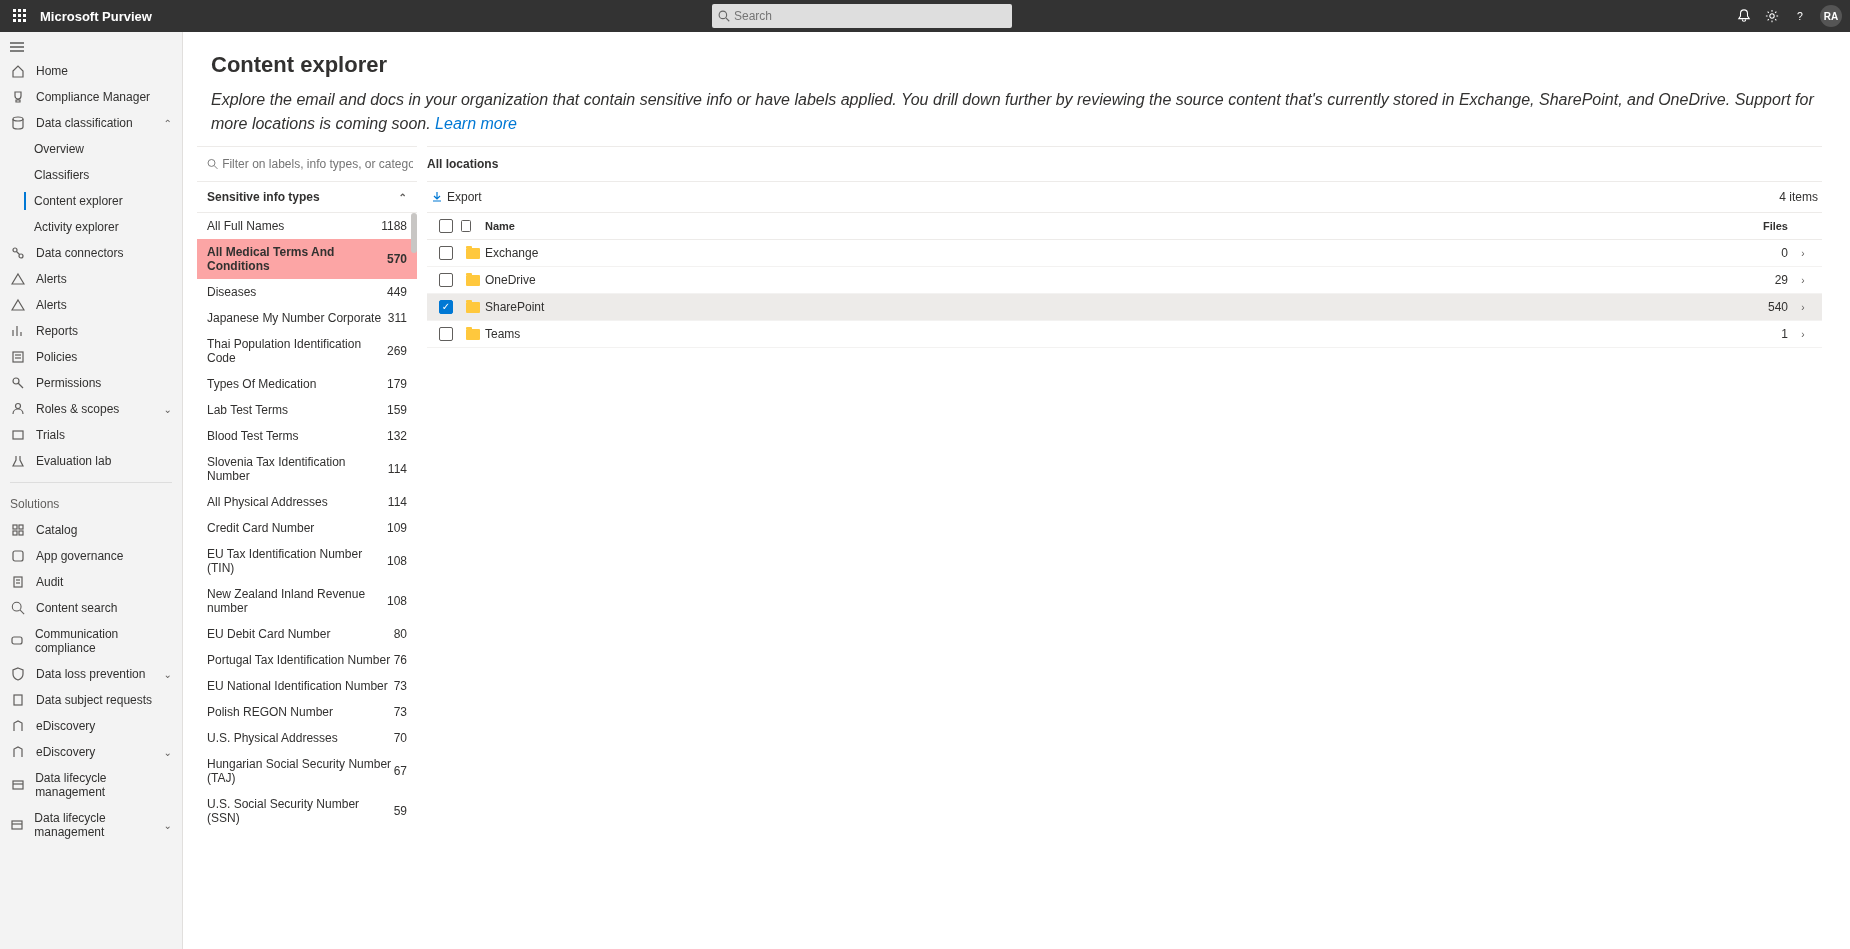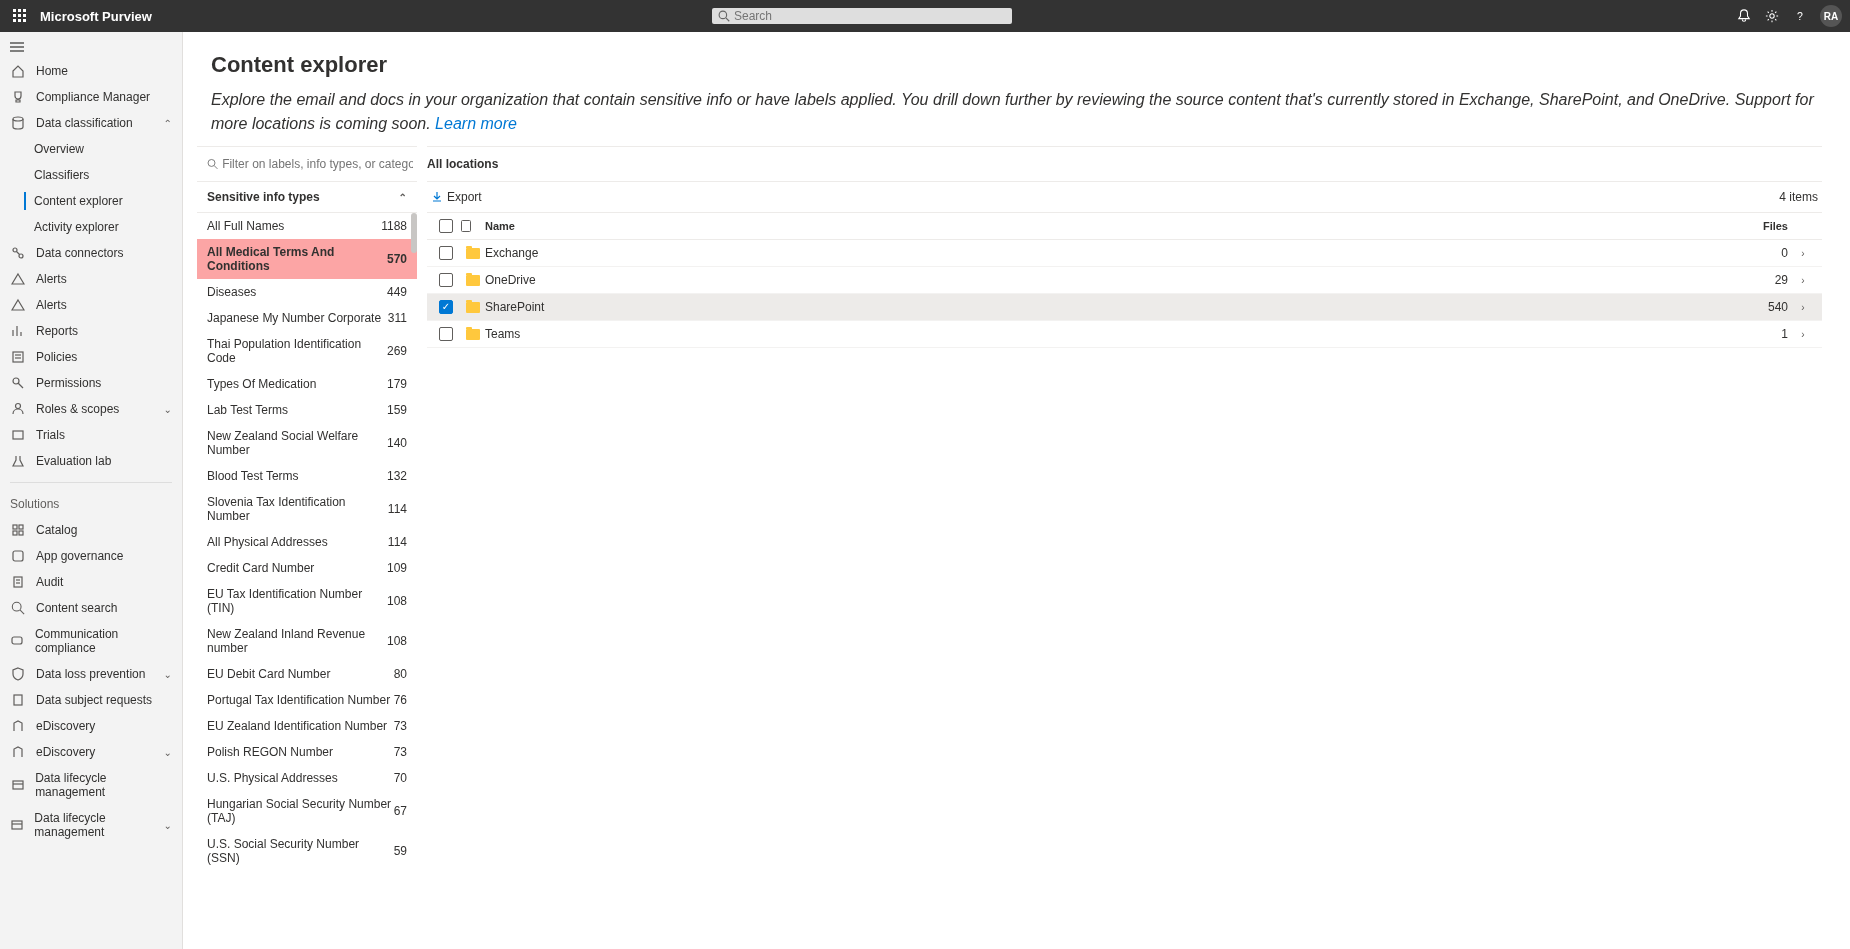--- a/index.html
+++ b/index.html
@@ -3,21 +3,21 @@
 <meta charset="utf-8">
 <style>
 * { box-sizing: border-box; margin: 0; padding: 0; font-family: "Segoe UI", Tahoma, sans-serif; }
 html, body { height: 100%; background: #ffffff; color: #323130; }
 
 
 .top-header { height: 32px; background: #333333; color: #fff; display: flex; align-items: center; padding: 0 8px; font-size: 12px; }
 .top-header .waffle { width: 24px; height: 24px; display: flex; align-items: center; justify-content: center; cursor: pointer; }
 .top-header .brand { margin-left: 8px; font-weight: 600; font-size: 13px; }
 .top-header .search-wrap { flex: 0 0 auto; margin-left: 560px; }
-.top-header .search-box { width: 300px; height: 16px; background: #dedede; border: none; border-radius: 2px; display: flex; align-items: center; padding: 0 6px; }
+.top-header .search-box { width: 300px; height: 24px; background: #dedede; border: none; border-radius: 2px; display: flex; align-items: center; padding: 0 6px; }
 .top-header .search-box svg { flex-shrink: 0; }
 .top-header .search-box input { border: none; background: transparent; outline: none; font-size: 12px; margin-left: 4px; color: #555; width: 100%; }
 .top-header .spacer { flex: 1; }
 .top-header .icon-btn { width: 28px; height: 28px; display: flex; align-items: center; justify-content: center; cursor: pointer; }
 .top-header .avatar { width: 22px; height: 22px; border-radius: 50%; background: #555; color: #fff; font-size: 10px; display: flex; align-items: center; justify-content: center; margin-left: 6px; font-weight: 600; }
 
 
 .body-wrap { display: flex; height: calc(100% - 32px); }
 
 
@@ -410,24 +410,20 @@
             </div>
             <div class="filter-item">
               <span>Types Of Medication</span>
               <span class="count">179</span>
             </div>
             <div class="filter-item">
               <span>Lab Test Terms</span>
               <span class="count">159</span>
             </div>
             <div class="filter-item">
-              <span>New Zealand Social Welfare Number</span>
-              <span class="count">140</span>
-            </div>
-            <div class="filter-item">
               <span>Blood Test Terms</span>
               <span class="count">132</span>
             </div>
             <div class="filter-item">
               <span>Slovenia Tax Identification Number</span>
               <span class="count">114</span>
             </div>
             <div class="filter-item">
               <span>All Physical Addresses</span>
               <span class="count">114</span>
@@ -446,21 +442,21 @@
             </div>
             <div class="filter-item">
               <span>EU Debit Card Number</span>
               <span class="count">80</span>
             </div>
             <div class="filter-item">
               <span>Portugal Tax Identification Number</span>
               <span class="count">76</span>
             </div>
             <div class="filter-item">
-              <span>EU Zealand Identification Number</span>
+              <span>EU National Identification Number</span>
               <span class="count">73</span>
             </div>
             <div class="filter-item">
               <span>Polish REGON Number</span>
               <span class="count">73</span>
             </div>
             <div class="filter-item">
               <span>U.S. Physical Addresses</span>
               <span class="count">70</span>
             </div>

